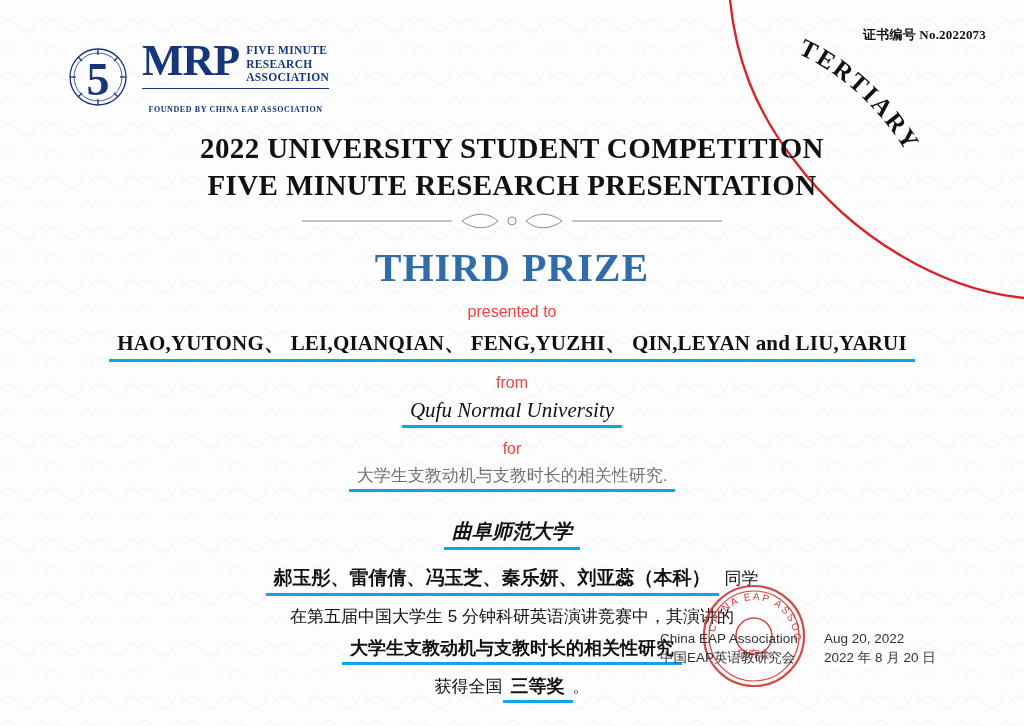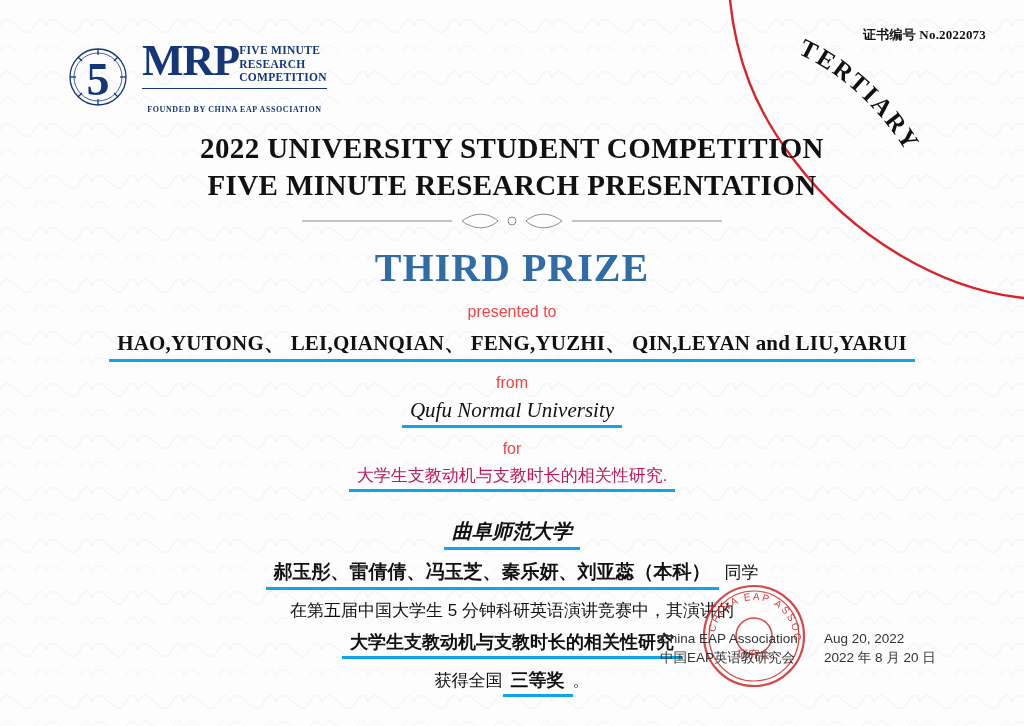--- a/index.html
+++ b/index.html
@@ -76,20 +76,21 @@
   }
   #logo-mrp {
     font-family: "Liberation Serif", serif;
     font-size: 44px;
     font-weight: bold;
     color: #15377a;
     line-height: 0.95;
     letter-spacing: -1px;
   }
   #logo-lines {
+    margin-left: 7px;
     margin-top: 4px;
     font-family: "Liberation Serif", serif;
     font-size: 11.5px;
     font-weight: bold;
     color: #15377a;
     line-height: 1.18;
     letter-spacing: 0.3px;
   }
   #logo-founded {
     margin-top: 3px;
@@ -155,36 +156,36 @@
     margin-top: 6px;
     font-family: "Liberation Serif", serif;
     font-style: italic;
     font-size: 21px;
     color: #111111;
   }
   #topic-en {
     margin-top: 6px;
     font-family: "Liberation Sans", sans-serif;
     font-size: 17px;
-    color: #be185d;
+    color: #737373;
   }
   
   #cn-block {
     margin-top: 26px;
     font-family: "Liberation Sans", sans-serif;
     color: #111111;
   }
   #cn-university {
     font-family: "Liberation Serif", serif;
     font-style: italic;
     font-weight: bold;
     font-size: 20px;
   }
   #cn-names-row {
-    margin-top: 9px;
+    margin-top: 15px;
     font-size: 19px;
     font-weight: bold;
   }
   #cn-names-suffix {
     font-weight: normal;
     font-size: 17px;
     padding-left: 6px;
   }
   #cn-line2 {
     margin-top: 9px;
@@ -283,21 +284,21 @@
         <line x1="52" y1="19" x2="56" y2="15"></line>
       </g>
       <text x="36" y="53" text-anchor="middle" font-family="Liberation Serif, serif" font-size="46" font-weight="bold" fill="#15377a">5</text>
     </svg>
     <div id="logo-text">
       <div id="logo-row">
         <div id="logo-mrp">MRP</div>
         <div id="logo-lines">
           <div>FIVE MINUTE</div>
           <div>RESEARCH</div>
-          <div>COMPETITION</div>
+          <div>ASSOCIATION</div>
         </div>
       </div>
       <div id="logo-founded">FOUNDED BY CHINA EAP ASSOCIATION</div>
     </div>
   </div>
 
   <div id="content">
 
     <div class="title-line">2022 UNIVERSITY STUDENT COMPETITION</div>
     <div class="title-line">FIVE MINUTE RESEARCH PRESENTATION</div>

